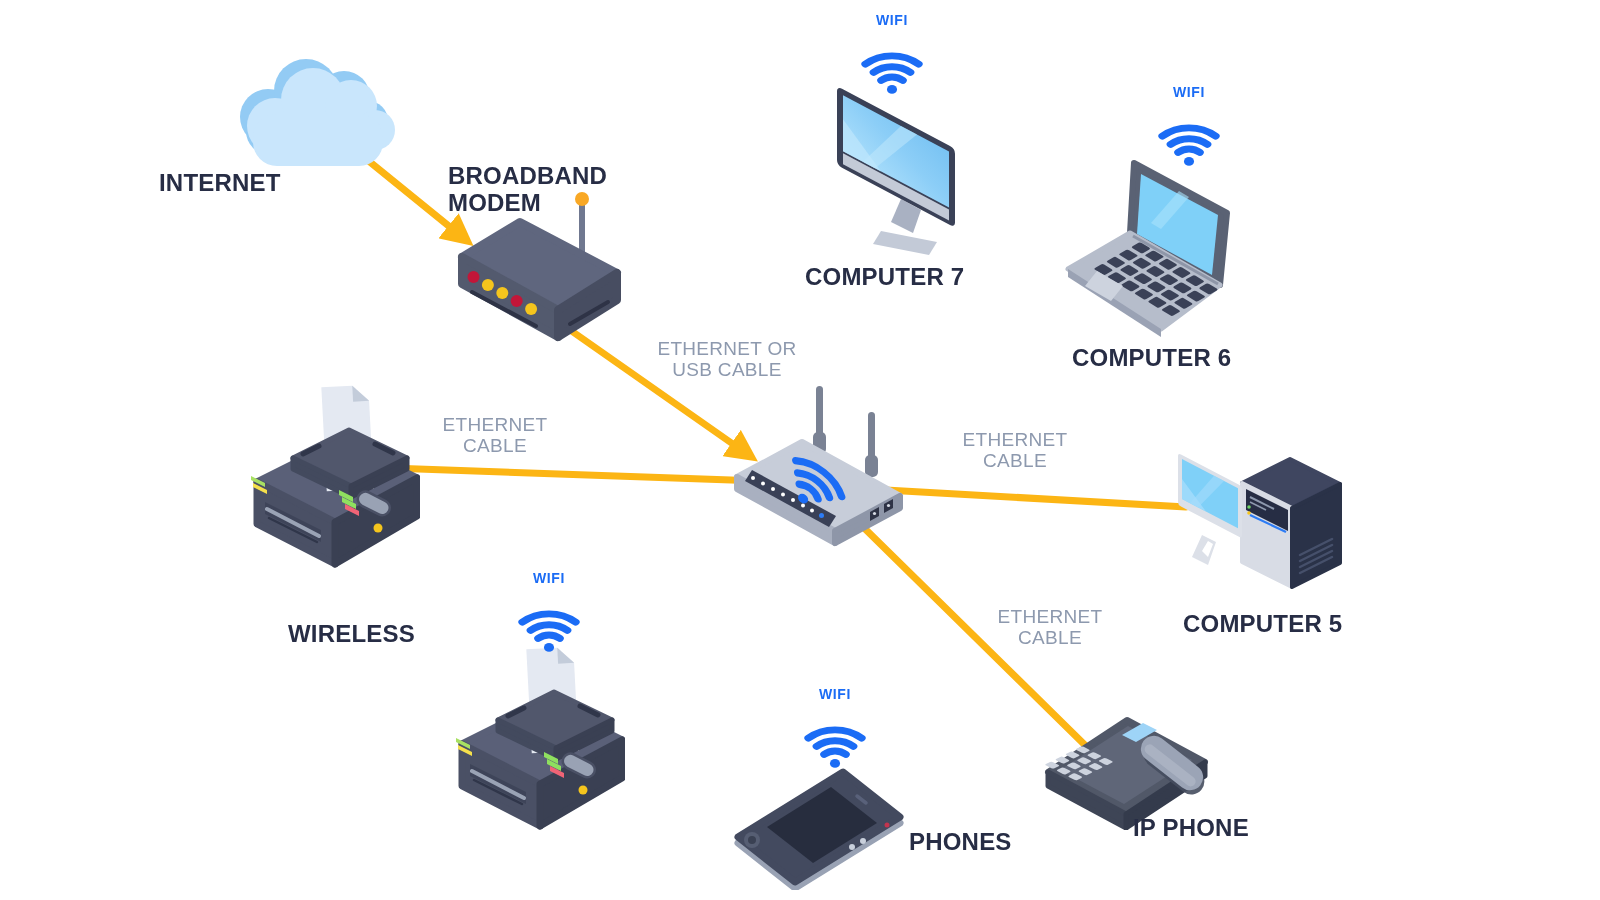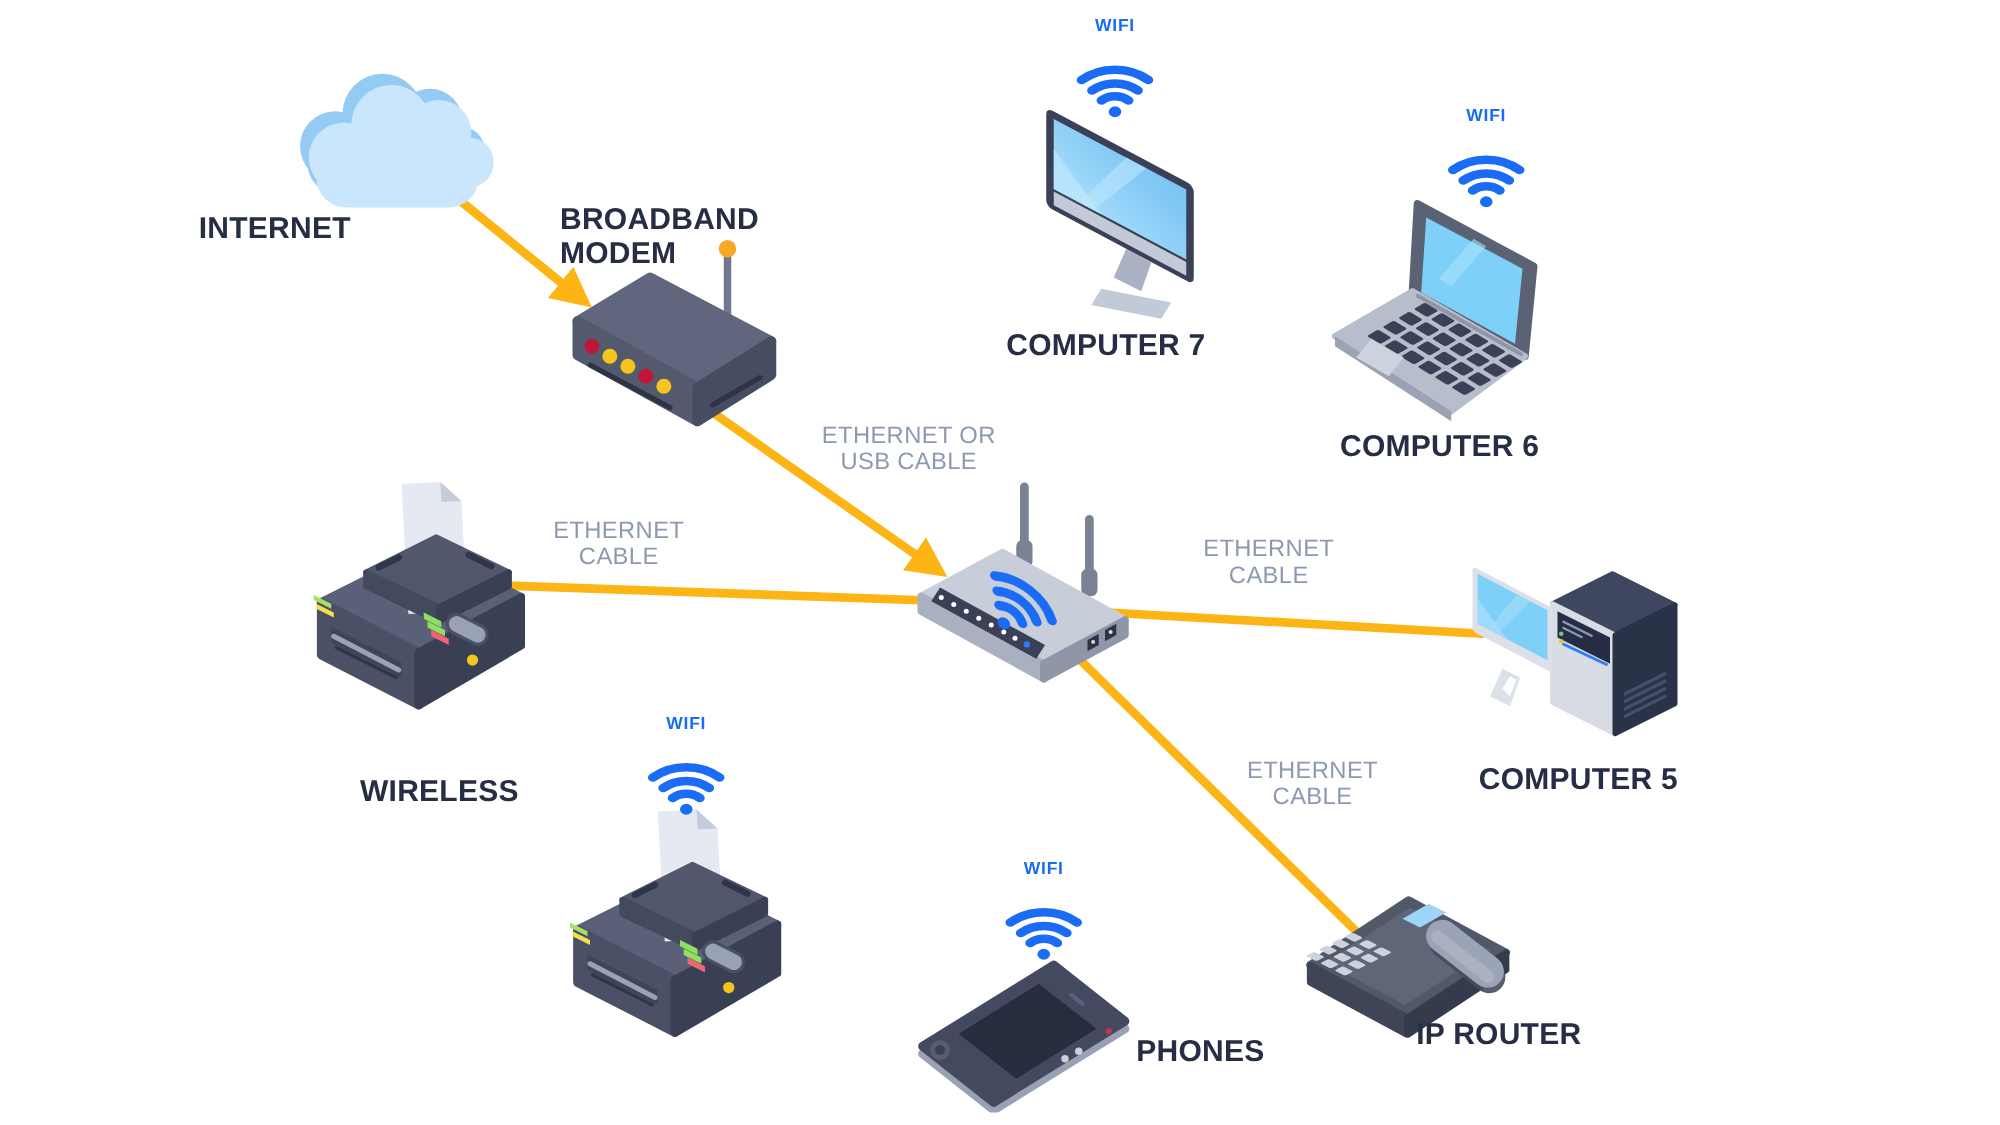--- a/index.html
+++ b/index.html
@@ -342,16 +342,16 @@
           <rect x="0" y="4.5" width="1" height="1" rx="0.2"></rect>
             <rect x="1.35" y="4.5" width="1" height="1" rx="0.2"></rect>
             <rect x="2.7" y="4.5" width="1" height="1" rx="0.2"></rect>
         </g>
       </g>
       <rect x="121" y="33" width="26" height="70" rx="13" transform="rotate(-52 134 68)" fill="#454C5E" opacity="0.9"></rect>
       <rect x="119" y="27" width="26" height="72" rx="13" transform="rotate(-52 132 63)" fill="#9BA4B6"></rect>
       <rect x="124" y="32" width="10" height="62" rx="5" transform="rotate(-52 132 63)" fill="#AAB2C2"></rect>
     </svg>
   </div>
-  <div class="node-label" style="left:1133px;top:815px">IP ROUTER</div>
+  <div class="node-label" style="left:1133px;top:815px">IP PHONE</div>
   <div class="cable-label" style="left:990px;top:606px;width:120px">ETHERNET CABLE</div>
 
 </div>
 
 </body></html>

